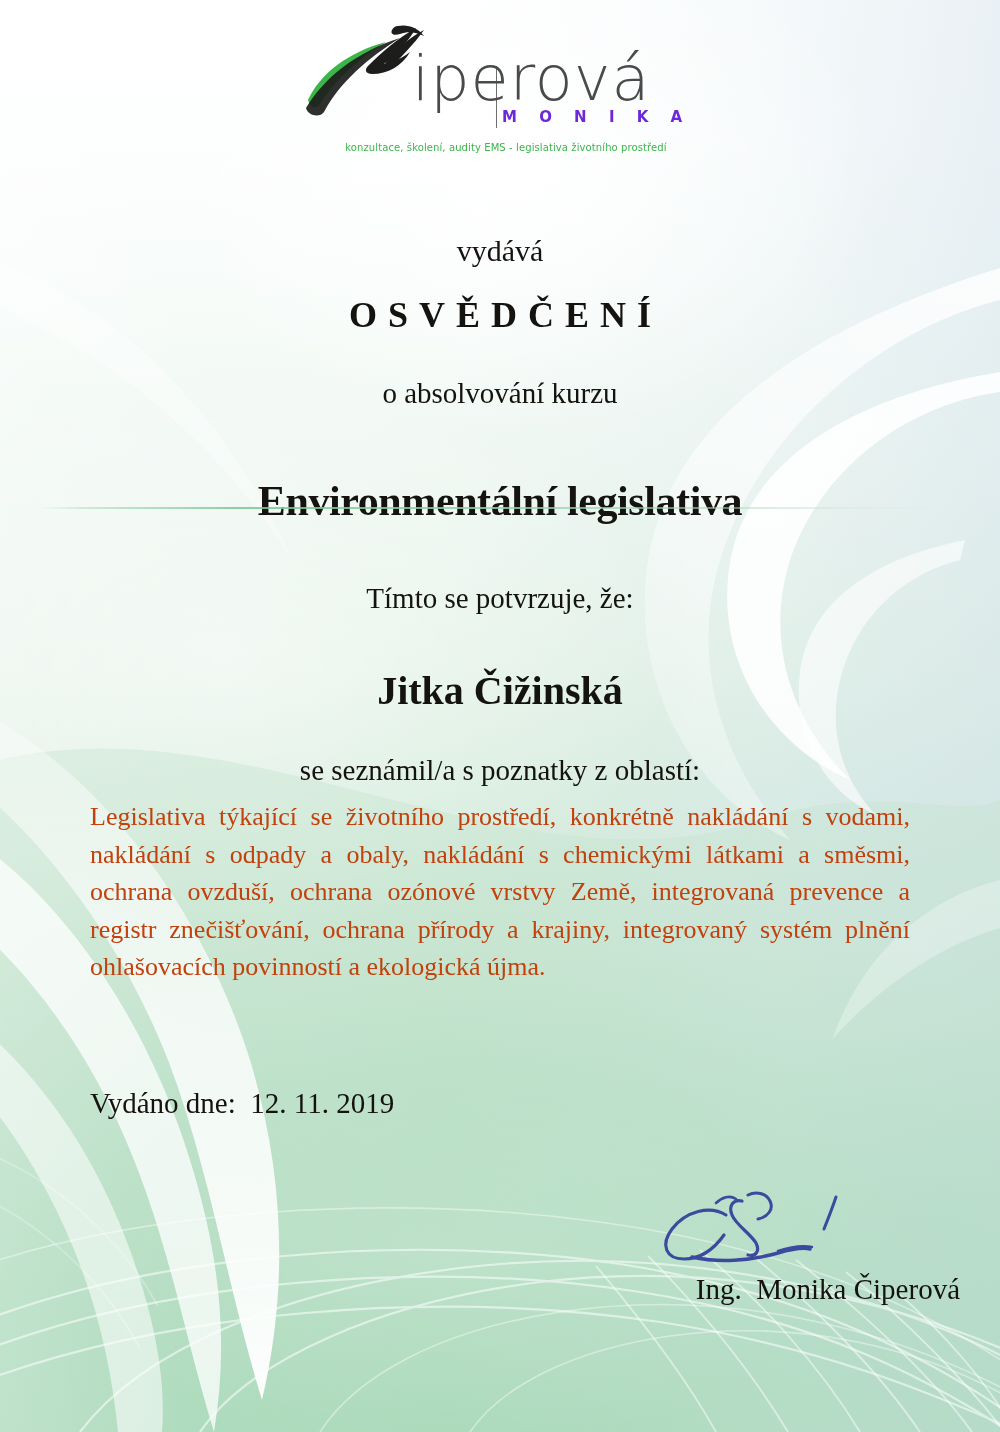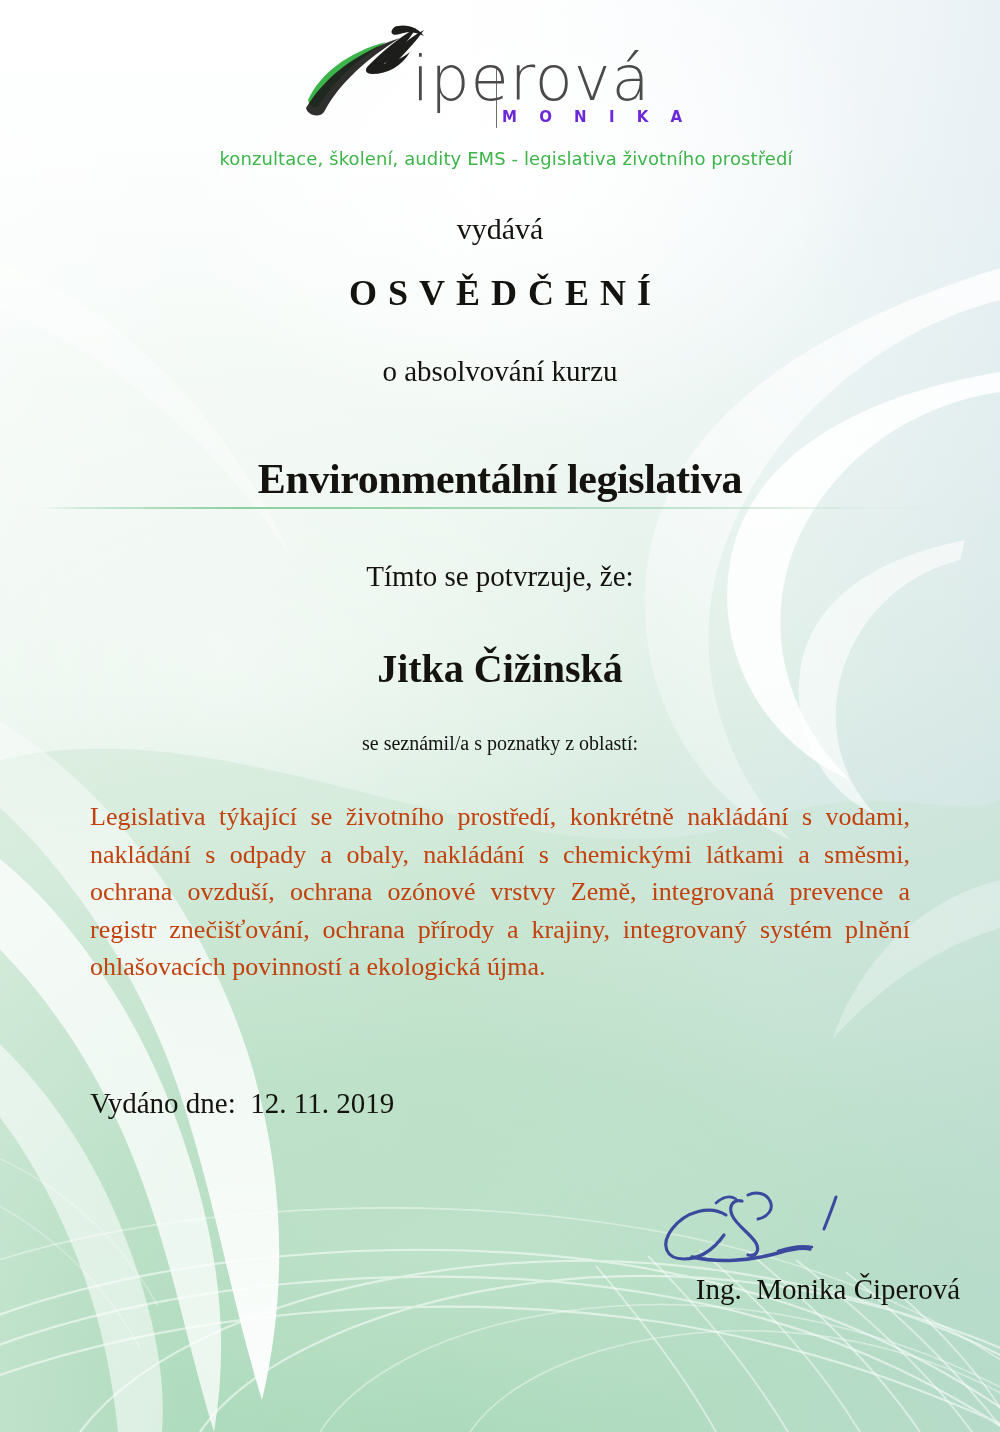--- a/index.html
+++ b/index.html
@@ -123,35 +123,36 @@
   }
   .logo-divider-stem {
     position: absolute;
     left: 206px;
     top: 44px;
     width: 1px;
     height: 62px;
     background: #6e6e6e;
   }
   .tagline {
-    margin-top: 10px;
+    margin-top: 4px;
     font-family: "DejaVu Sans", sans-serif;
-    font-size: 18px;
+    font-size: 10px;
     font-weight: 500;
     color: #3cb54a;
     letter-spacing: 0.1px;
     padding-left: 12px;
   }
 
   .center-line {
     position: absolute;
     left: 0;
     width: 1000px;
     text-align: center;
     color: #14130f;
+    margin-top: 22px;
   }
 
   .issues-word   { top: 212px;  font-size: 30px; }
   .doc-title     { top: 272px;  font-size: 36px; font-weight: bold; letter-spacing: 11px; text-indent: 11px; }
   .about-course  { top: 355px;  font-size: 29px; }
   .course-name   { top: 455px;  font-size: 42px; font-weight: bold; letter-spacing: -0.4px; }
 
   .rule {
     position: absolute;
     left: 38px;
@@ -163,21 +164,21 @@
         rgba(140,205,160,0.35) 5%,
         rgba(120,200,145,0.85) 22%,
         rgba(150,210,170,0.85) 50%,
         rgba(170,215,185,0.6) 72%,
         rgba(210,230,220,0.25) 90%,
         rgba(255,255,255,0) 100%);
   }
 
   .confirm-line  { top: 560px;  font-size: 29px; }
   .person-name   { top: 645px;  font-size: 40px; font-weight: bold; }
-  .familiar-line { top: 732px;  font-size: 20px; text-align: center; }
+  .familiar-line { top: 732px;  font-size: 29px; text-align: center; }
 
   .body-paragraph {
     position: absolute;
     left: 90px;
     top: 798px;
     width: 820px;
     font-size: 26px;
     line-height: 37.5px;
     color: #c2410c;
     text-align: justify;

